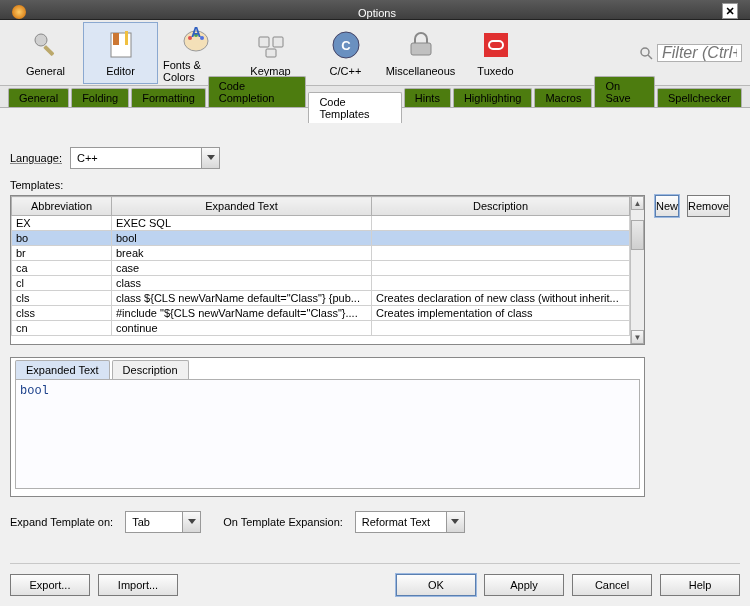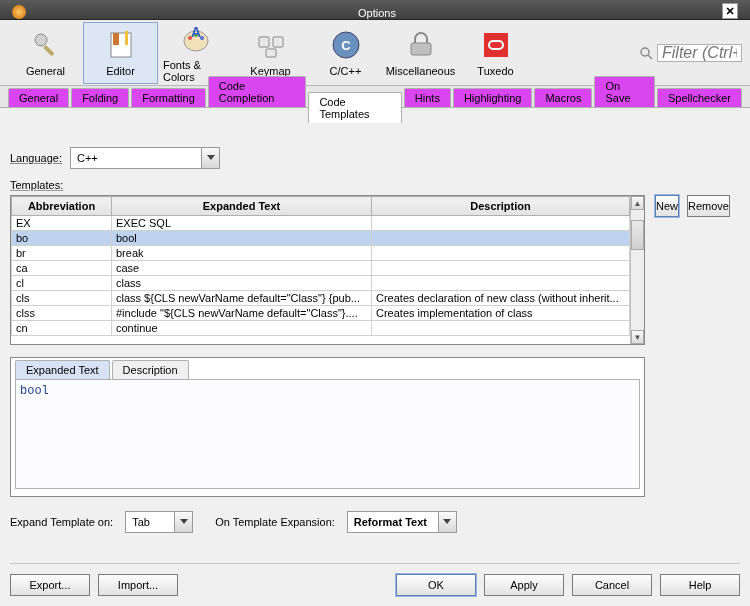--- a/index.html
+++ b/index.html
@@ -17,61 +17,61 @@
   .toolitem.selected { background: #dce6f4; border: 1px solid #8aa8d0; border-radius: 0; }
   .toolitem .ticon { width: 32px; height: 32px; display: flex; align-items: center; justify-content: center; }
   .toolitem .tlabel { margin-top: 4px; font-size: 11px; }
   .toolbar .spacer { flex: 1; }
   .search-wrap { display: flex; align-items: center; }
   .search-wrap .sicon { width: 14px; height: 14px; color: #888; margin-right: 4px; }
   .search-wrap input { width: 85px; height: 18px; border: 1px solid #b0b0b0; font-size: 16px; padding: 0 4px; color: #999; font-style: italic; }
 
   
   .tabstrip { height: 22px; background: #e6e6e6; border-bottom: 1px solid #b0b0b0; display: flex; align-items: flex-end; padding: 0 8px; gap: 2px; }
-  .tab { padding: 3px 10px; border: 1px solid #b0b0b0; border-bottom: none; background: #d946ef; font-size: 11px; cursor: pointer; border-radius: 2px 2px 0 0; }
+  .tab { padding: 3px 10px; border: 1px solid #b0b0b0; border-bottom: none; background: #4d7c0f; font-size: 11px; cursor: pointer; border-radius: 2px 2px 0 0; }
   .tab.active { background: #fff; position: relative; top: 16px; }
 
   
   .content { background: #f0f0f0; padding: 8px 10px 10px; height: calc(606px - 20px - 66px - 22px); display: flex; flex-direction: column; }
 
   .lang-row { display: flex; align-items: center; margin-bottom: 10px; margin-top: 31px; }
   .lang-row label { width: 60px; text-decoration: underline; text-decoration-color: #888; text-underline-offset: 1px; }
   .combo { display: flex; height: 22px; border: 1px solid #999; background: #fff; }
   .combo .cval { flex: 1; padding: 0 6px; display: flex; align-items: center; }
   .combo .carrow { width: 18px; background: linear-gradient(#fafafa,#d8d8d8); border-left: 1px solid #999; display: flex; align-items: center; justify-content: center; }
   .carrow svg { width: 8px; height: 6px; }
 
-  .templates-label { margin-bottom: 4px; text-decoration: underline; text-decoration-color: #999; }
+  .templates-label { margin-bottom: 4px; text-decoration-color: #999; }
 
   .table-row-area { display: flex; gap: 10px; }
   .table-box { flex: 1; border: 1px solid #888; background: #fff; height: 150px; display: flex; position: relative; }
   .table-inner { flex: 1; overflow: hidden; }
   table { width: 100%; border-collapse: collapse; font-size: 11px; table-layout: fixed; }
-  thead th { background: linear-gradient(#f2f2f2,#e2e2e2); border: 1px solid #b0b0b0; padding: 3px 12px; font-weight: bold; }
+  thead th { background: linear-gradient(#f2f2f2,#e2e2e2); border: 1px solid #b0b0b0; padding: 3px 12px; font-weight: normal; }
   tbody td { border: 1px solid #d0d0d0; padding: 1px 4px; height: 15px; white-space: nowrap; overflow: hidden; text-overflow: ellipsis; }
   tbody tr.selected td { background: #bdd3f0; }
   .vscroll { width: 14px; background: #f0f0f0; border-left: 1px solid #c0c0c0; display: flex; flex-direction: column; }
   .vscroll .sbbtn { height: 14px; background: linear-gradient(#f8f8f8,#dcdcdc); border: 1px solid #aaa; display:flex; align-items:center; justify-content:center; font-size:8px; color:#555; }
   .vscroll .sbrail { flex:1; background: #eee; display:flex; flex-direction:column; }
   .vscroll .sbthumb { height: 30px; background: linear-gradient(#eaeaea,#cfcfcf); border: 1px solid #aaa; margin-top: 10px; }
 
   .side-buttons { width: 85px; display: flex; flex-direction: row; gap: 8px; }
   .btn { height: 22px; border: 1px solid #7a7a7a; background: linear-gradient(#fdfdfd,#e2e2e2); display: flex; align-items: center; justify-content: center; font-size: 11px; cursor: pointer; }
   .btn.focus { border: 1px solid #5a7fb0; outline: 1px solid #9bb8e0; }
 
   .editor-panel { margin-top: 12px; border: 1px solid #888; background: #fff; padding: 2px 4px 4px; height: 140px; margin-right: 95px; }
   .editor-tabs { display: flex; gap: 2px; }
   .etab { padding: 3px 10px; border: 1px solid #b0b0b0; background: #f0f0f0; font-size: 11px; cursor: pointer; border-bottom: none; border-radius: 2px 2px 0 0; }
   .etab.active { background: #d7e3f4; }
   .editor-body { border: 1px solid #b0b0b0; height: calc(100% - 22px); padding: 4px; font-family: "Courier New", monospace; font-size: 12px; color: #1a3f8a; background: #fcfcff; }
 
   .lower-row { display: flex; align-items: center; gap: 12px; margin-top: 14px; }
   .lower-row label { }
-  .combo.sm { width: 68px; }
-  .combo.sm2 { width: 110px; font-weight: bold; }
+  .combo.sm { width: 76px; }
+  .combo.sm2 { width: 110px; }
 
   .bottom-bar { display: flex; align-items: center; gap: 8px; margin-top: auto; padding-top: 10px; border-top: 1px solid #c8c8c8; }
   .bottom-bar .spacer { flex: 1; }
   .btn.w80 { width: 80px; }
 </style>
 </head>
 <body>
 
 <div class="titlebar">
   <div class="appicon"></div>

